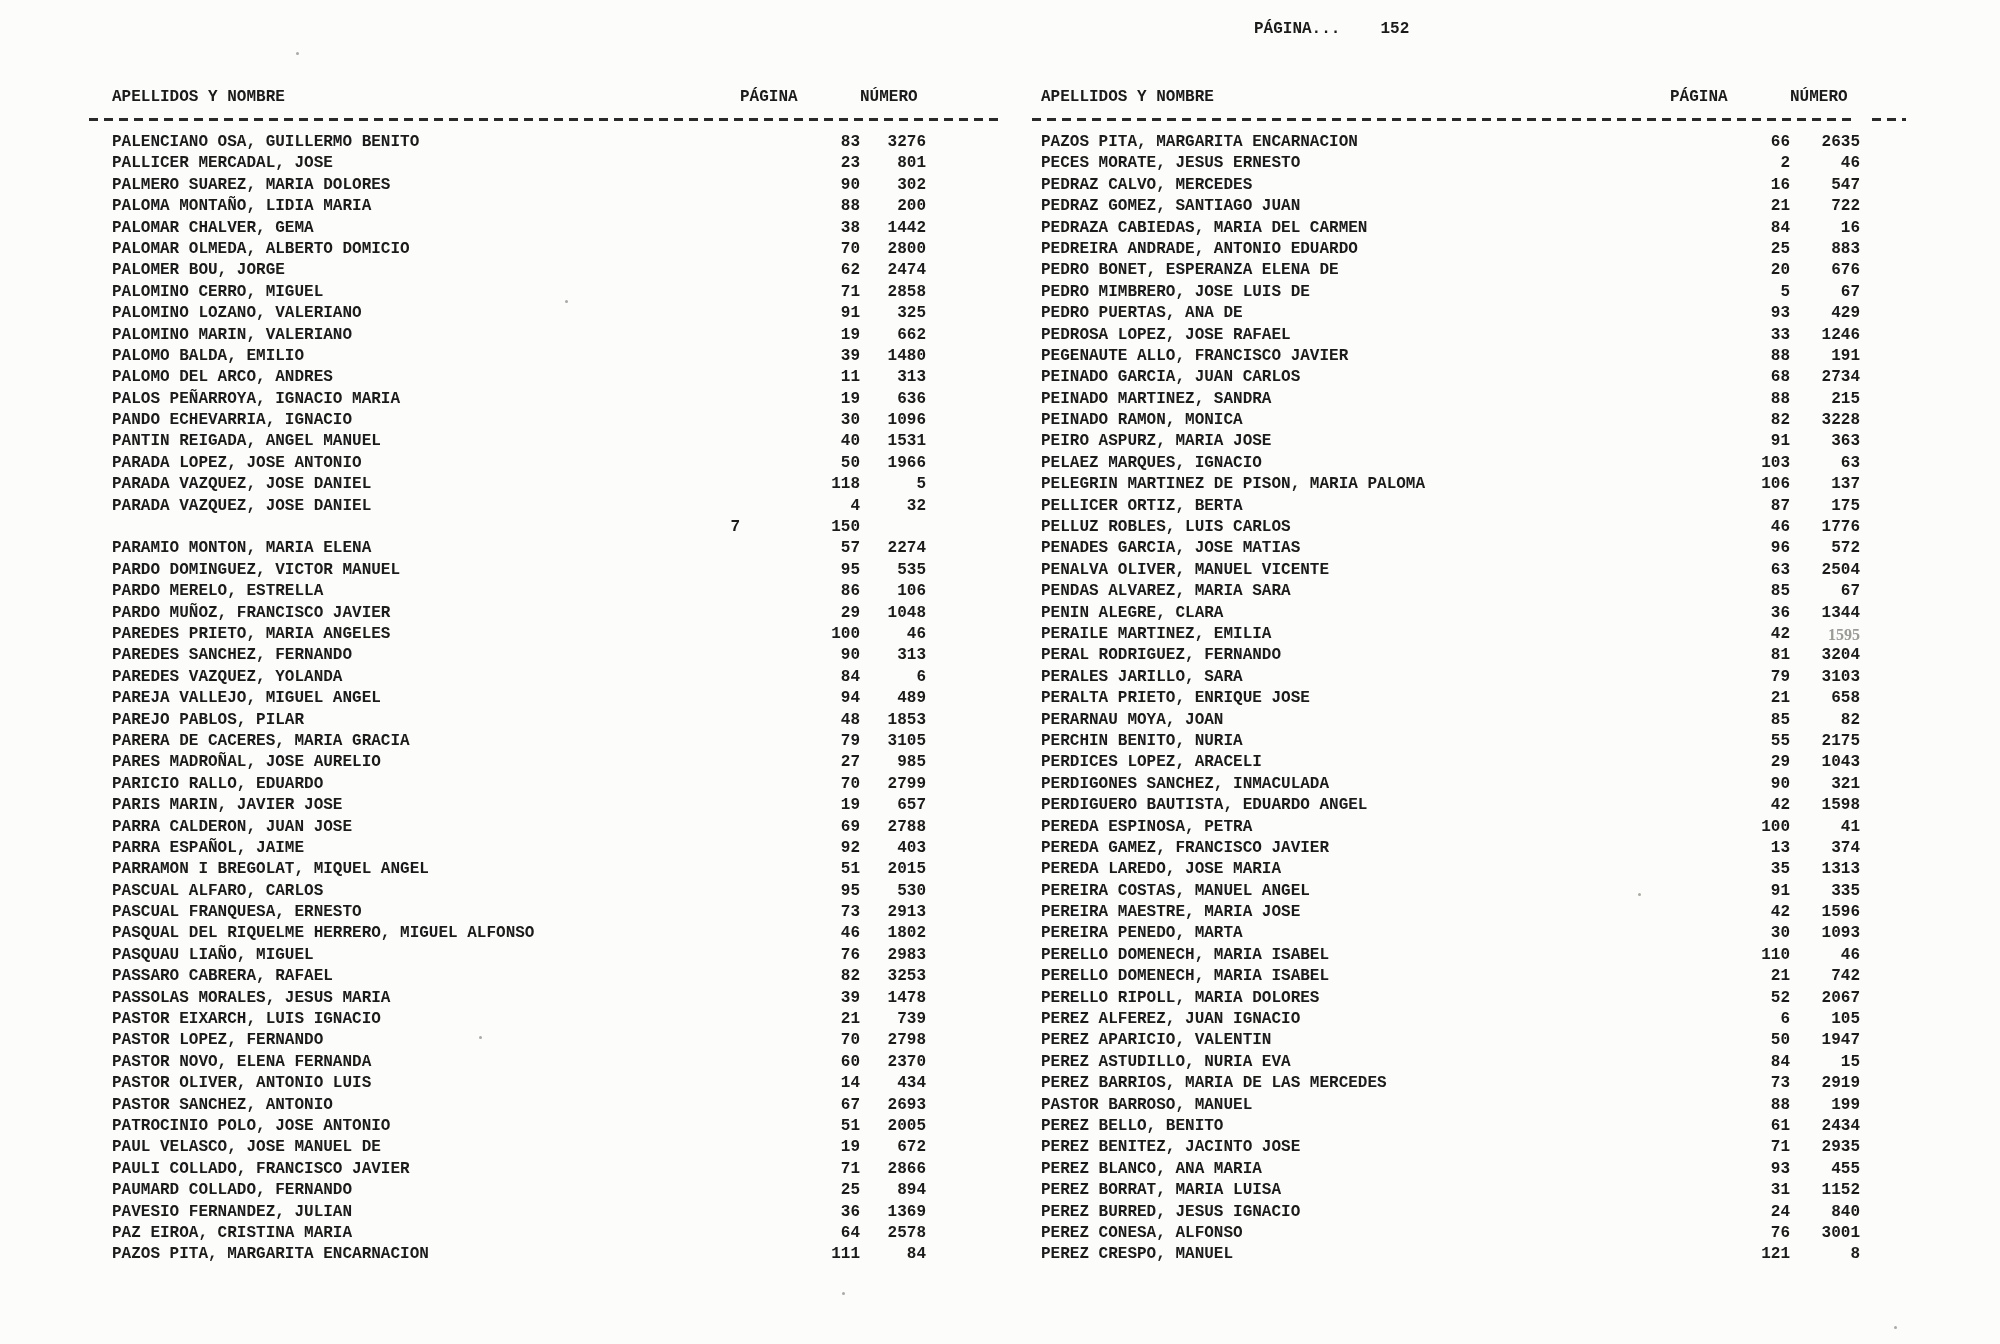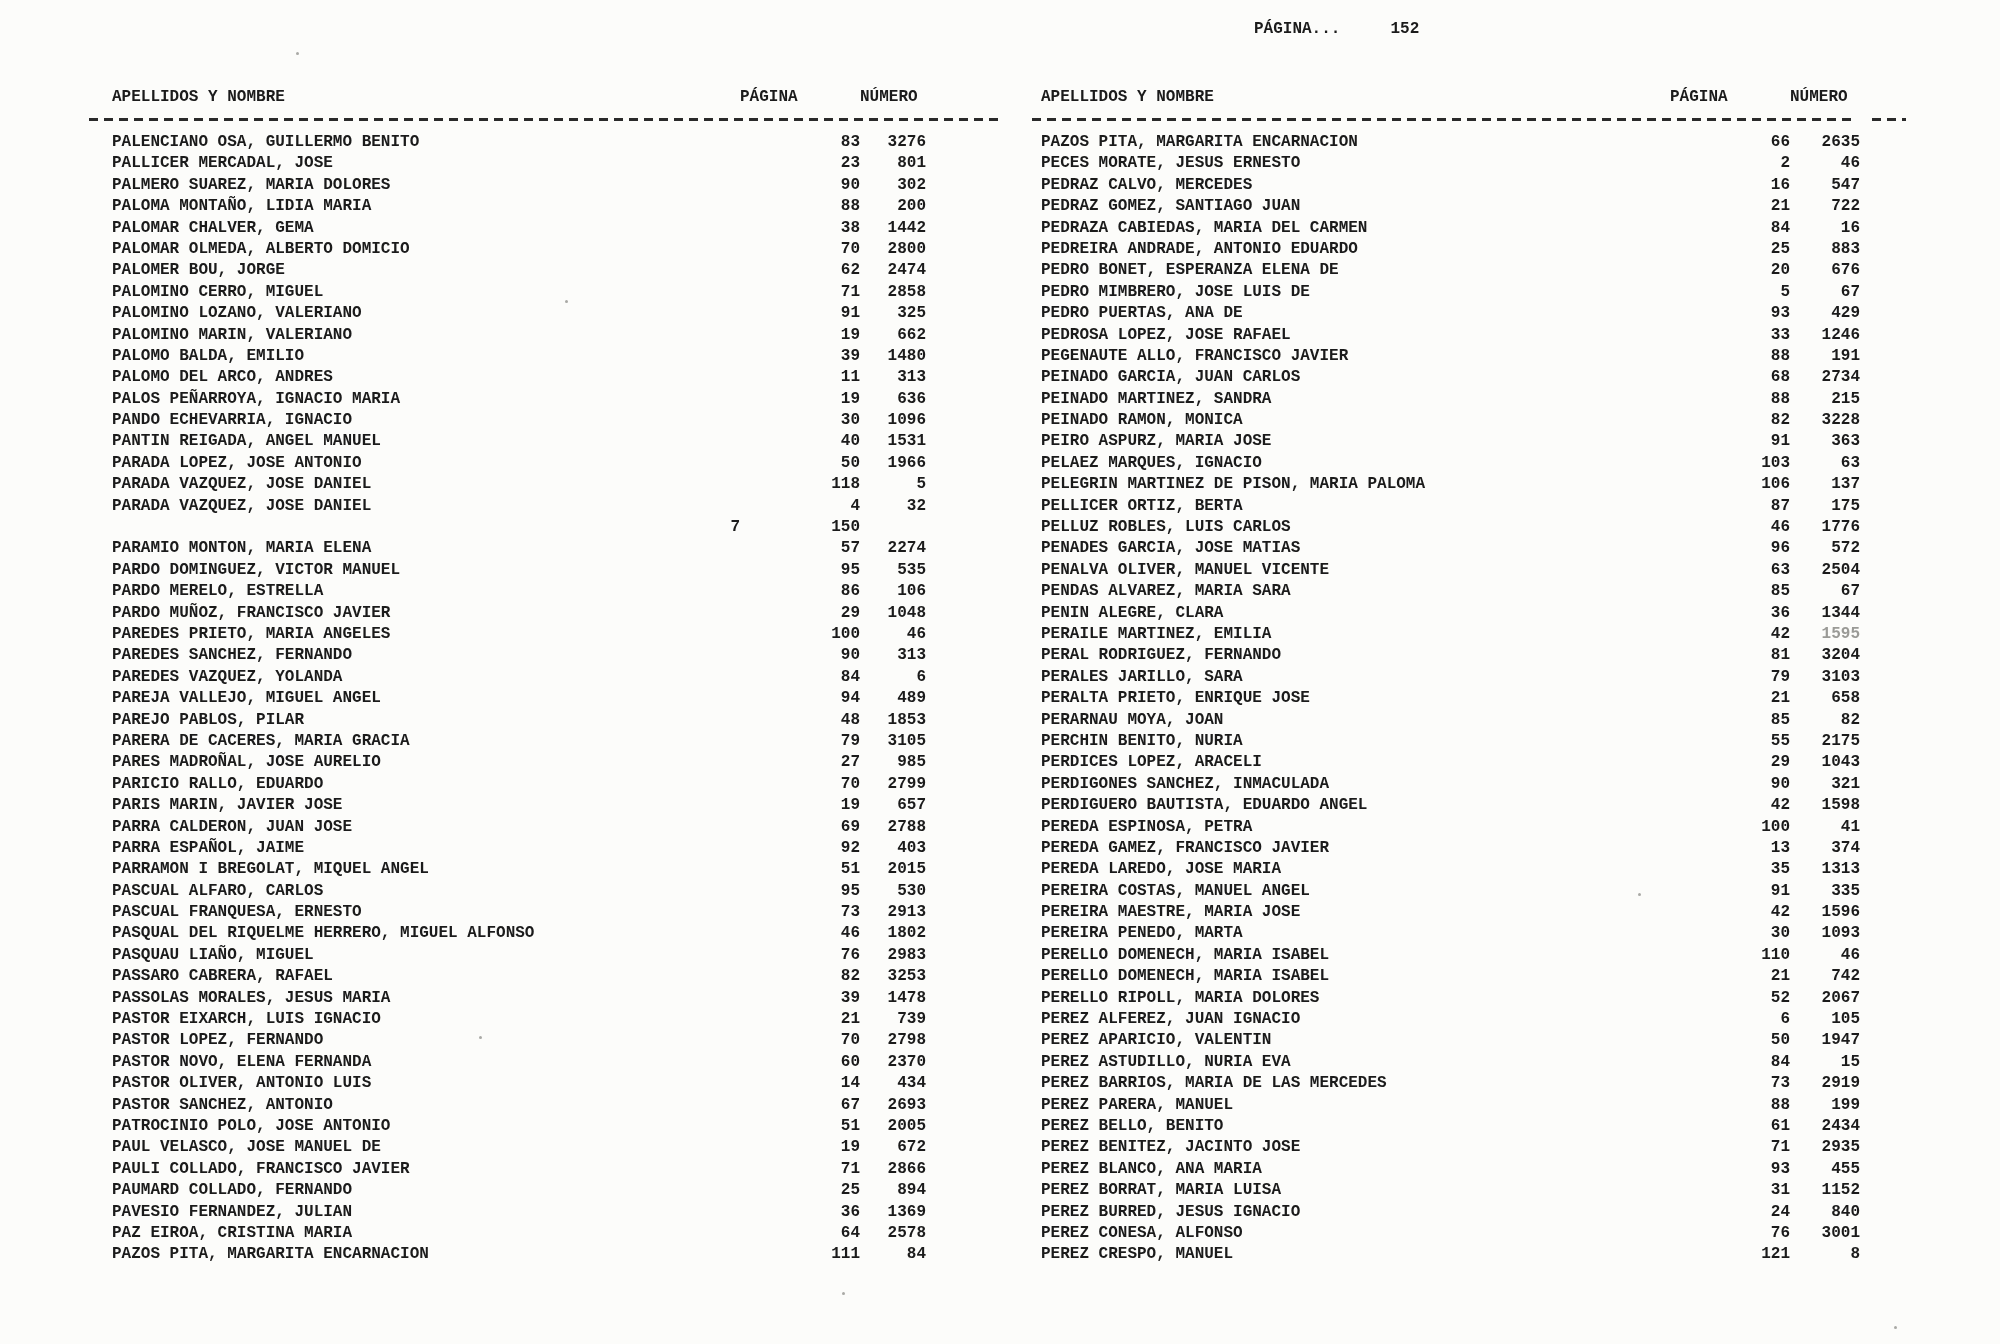--- a/index.html
+++ b/index.html
@@ -10,21 +10,21 @@
     overflow:hidden;
     font-family:"Liberation Mono","DejaVu Sans Mono",monospace;
     font-weight:700;
     color:#1b1b1b;
     font-size:16px;
     -webkit-font-smoothing:antialiased;
   }
   
   .page-head{
     position:absolute;left:1254px;top:20px;
-    display:flex;gap:50px;white-space:pre;
+    display:flex;gap:40px;white-space:pre;
   }
   
   .rule{
     position:absolute;top:118px;height:3px;
     background:repeating-linear-gradient(to right,#2a2a2a 0 9px,transparent 9px 15px);
   }
   .rule.left{left:89px;width:909px;}
   .rule.right-main{left:1032px;width:824px;}
   .rule.right-tail{left:1872px;width:34px;}
   
@@ -40,21 +40,21 @@
   .col.right .h-page{padding-right:10px;}
   .h-num{text-align:left;}
   .col.left  .h-num{margin-right:-19px;}
   .col.right .h-num{margin-right:-15px;}
   
   .row{display:grid;height:21.4px;line-height:21.4px;align-items:center;}
   .col.left  .row{grid-template-columns:1fr 120px 66px;}
   .col.right .row{grid-template-columns:1fr 120px 70px;}
   .c-name{white-space:pre;overflow:hidden;}
   .c-page,.c-num{text-align:right;white-space:pre;}
-  .faded{color:#9a9a96;filter:blur(0.6px);}
+  .faded{color:#9a9a96;filter:blur(0.6px);font-family:Liberation Serif, serif;}
   
   .speck{
     position:absolute;width:3px;height:3px;border-radius:50%;
     background:#7d7d78;opacity:.65;filter:blur(.5px);
   }
 </style>
 </head>
 <body>
 
 <div class="page">
@@ -665,21 +665,21 @@
     <span class="c-num">15</span>
   </div>
 
   <div class="row">
     <span class="c-name">PEREZ BARRIOS, MARIA DE LAS MERCEDES</span>
     <span class="c-page">73</span>
     <span class="c-num">2919</span>
   </div>
 
   <div class="row">
-    <span class="c-name">PEREZ PARERA, MANUEL</span>
+    <span class="c-name">PASTOR BARROSO, MANUEL</span>
     <span class="c-page">88</span>
     <span class="c-num">199</span>
   </div>
 
   <div class="row">
     <span class="c-name">PEREZ BELLO, BENITO</span>
     <span class="c-page">61</span>
     <span class="c-num">2434</span>
   </div>
 

